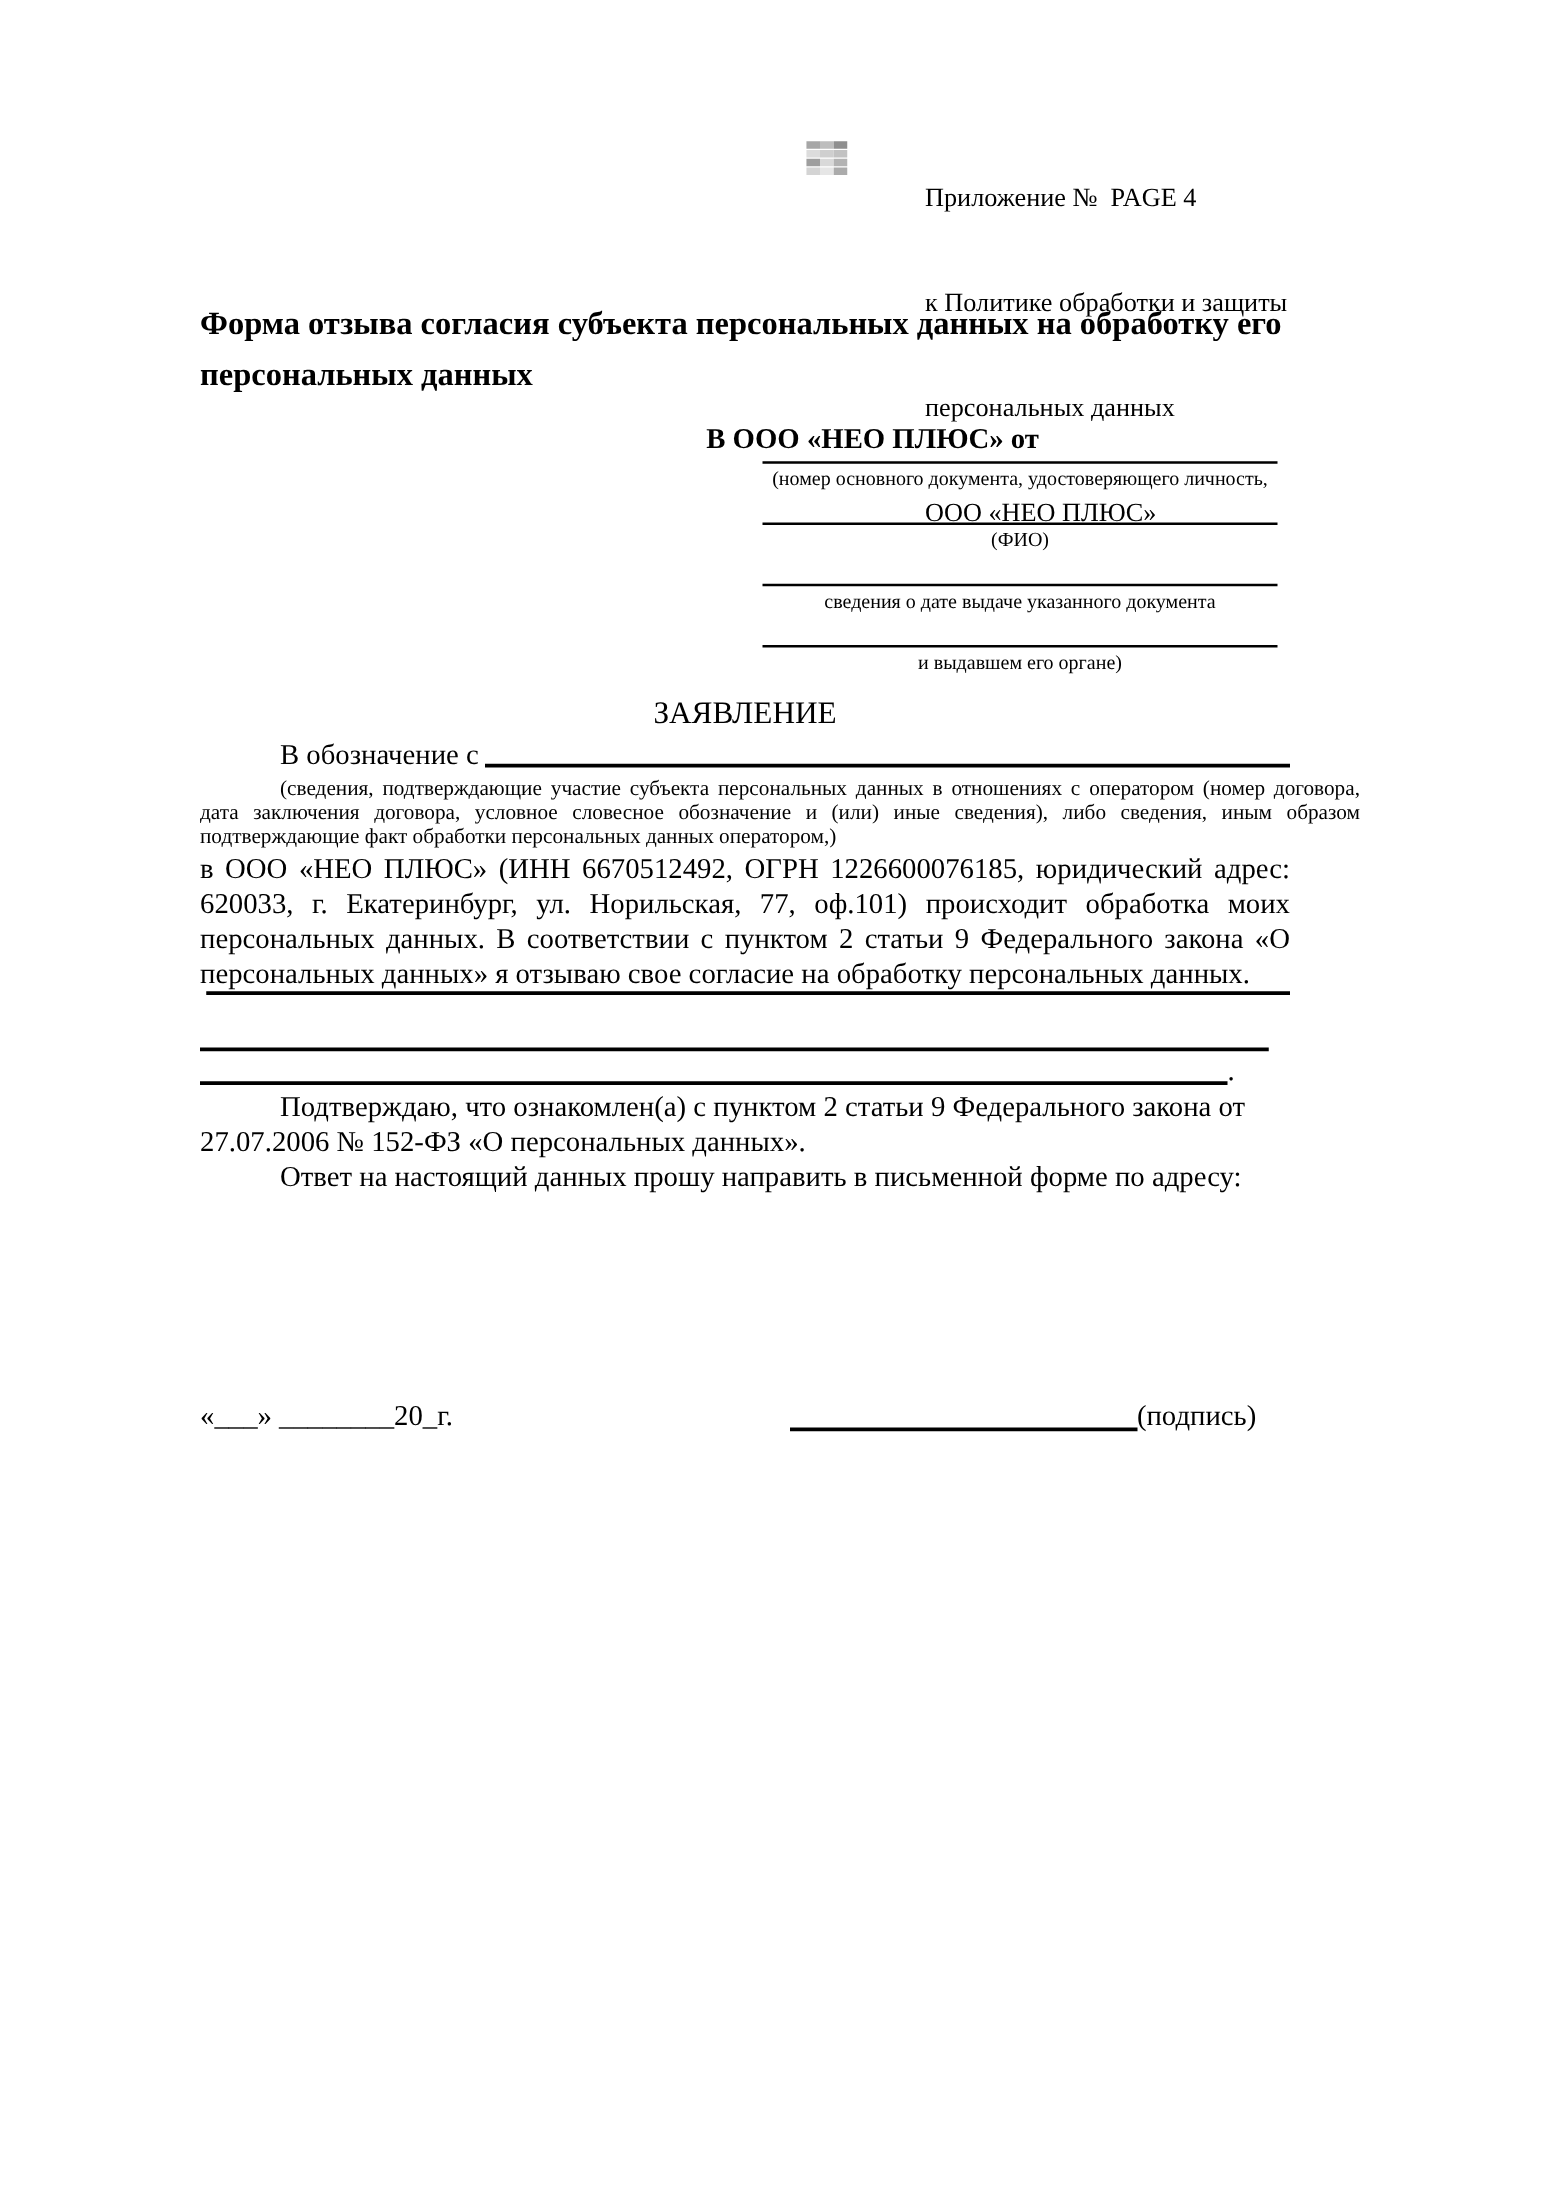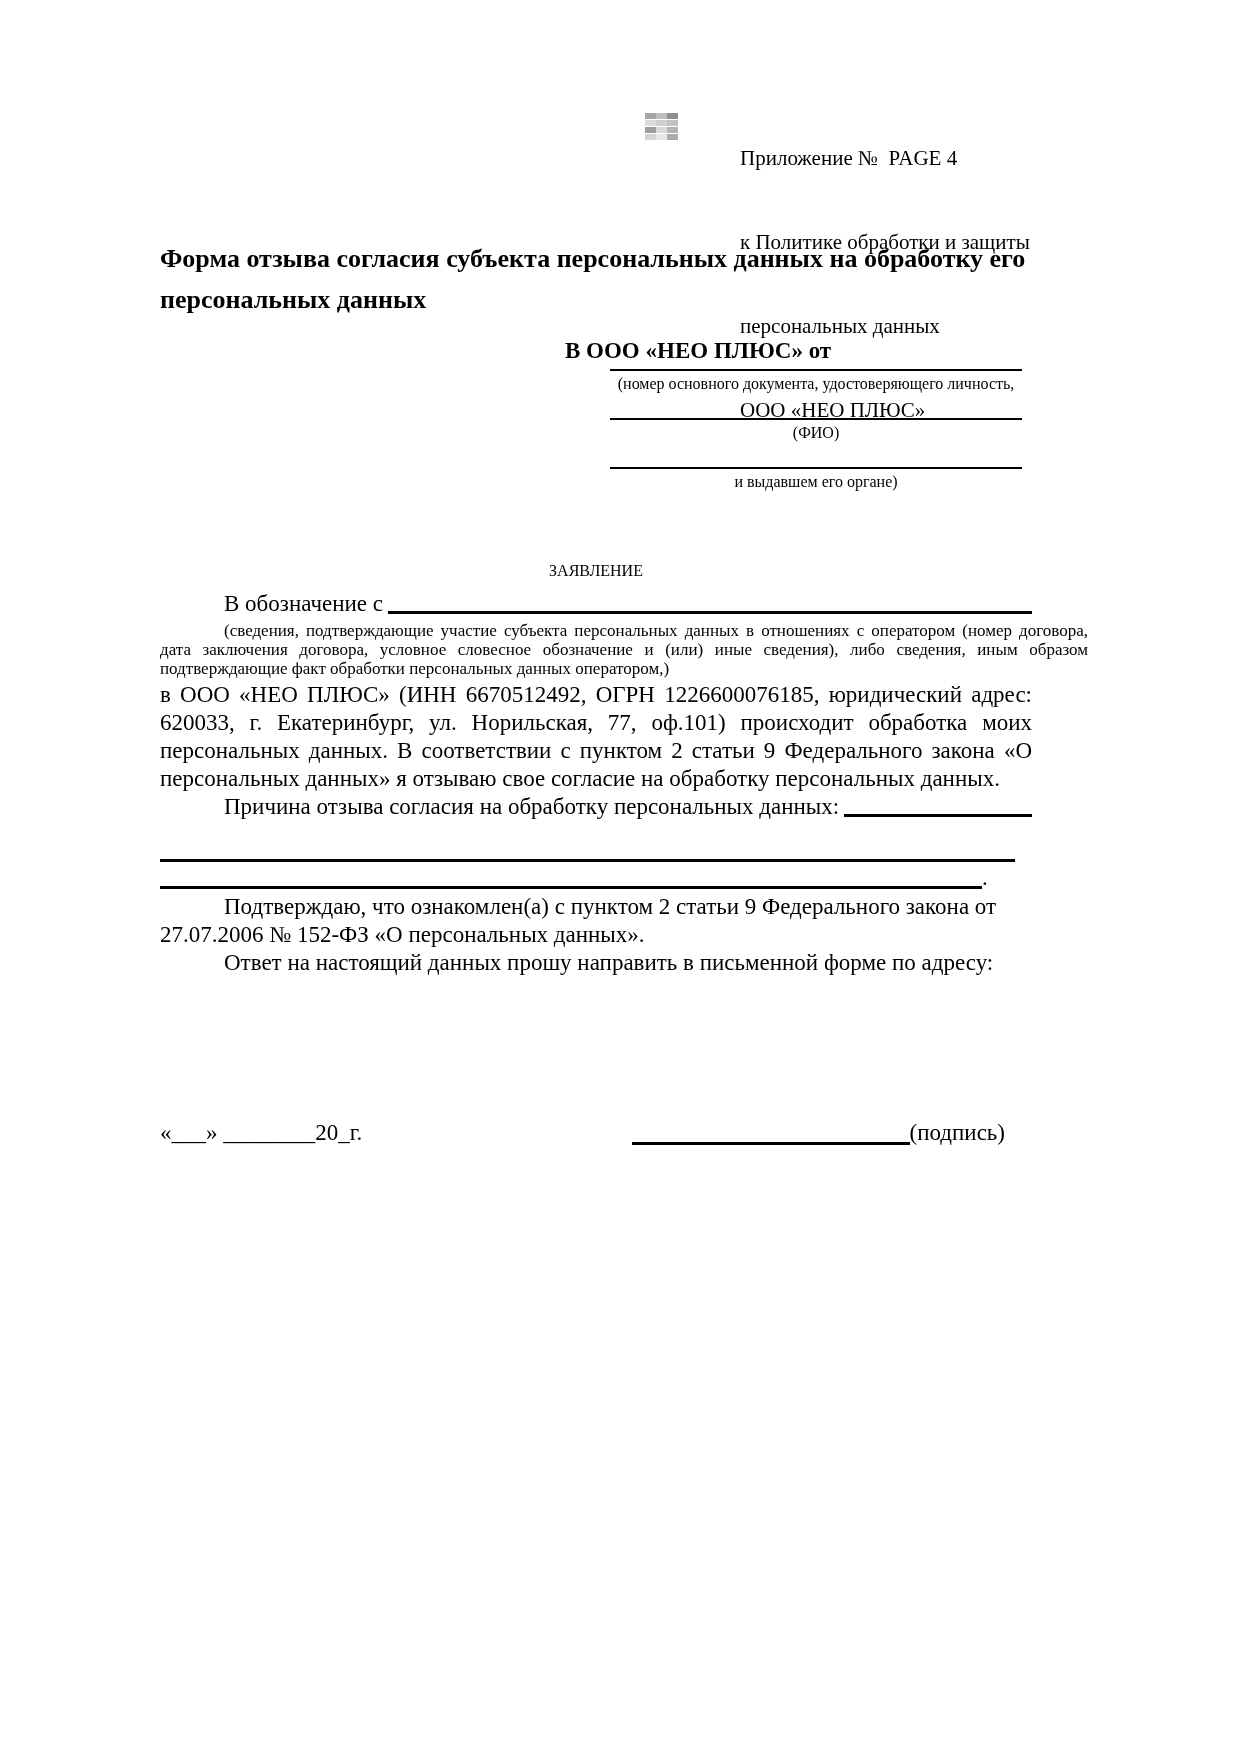--- a/index.html
+++ b/index.html
@@ -26,21 +26,21 @@
     text-align:left;
   }
   
   .to-line{position:absolute;left:565px;top:338px;font-size:23px;font-weight:bold;}
   .fields{position:absolute;left:610px;top:362px;width:412px;}
   .field{margin-bottom:17px;}
   .field-line{border-bottom:2px solid #000;height:7px;}
   .field-caption{text-align:center;font-size:16px;line-height:20px;padding-top:3px;}
   
   .statement{position:absolute;left:160px;top:556px;width:872px;}
-  .heading{text-align:center;font-size:16px;line-height:30px;margin-bottom:4px;}
+  .heading{text-align:center;font-size:25px;line-height:30px;margin-bottom:4px;}
   .row{display:flex;align-items:flex-end;font-size:23px;line-height:28px;}
   .row .lbl{white-space:nowrap;}
   .indent{padding-left:64px;}
   .fill{flex:1 1 auto;border-bottom:3px solid #000;margin:0 0 4px 5px;}
   .footnote{
     width:928px;margin:3px 0 0 0;
     font-size:17px;line-height:19px;
     text-align:justify;text-indent:64px;
   }
   .bodytext{
@@ -98,38 +98,41 @@
     <div class="field">
       <div class="field-line"></div>
       <div class="field-caption">(номер основного документа, удостоверяющего личность,</div>
     </div>
     <div class="field">
       <div class="field-line"></div>
       <div class="field-caption">(ФИО)</div>
     </div>
     <div class="field">
       <div class="field-line"></div>
+      <div class="field-caption">сведения о дате выдаче указанного документа</div>
+    </div>
+    <div class="field">
+      <div class="field-line"></div>
       <div class="field-caption">и выдавшем его органе)</div>
     </div>
   </div>
 
   <div class="statement">
     <div class="heading">ЗАЯВЛЕНИЕ</div>
 
     <div class="row">
       <span class="lbl indent">В обозначение с</span>
       <span class="fill"></span>
     </div>
 
     <p class="footnote">(сведения, подтверждающие участие субъекта персональных данных в отношениях с оператором (номер договора, дата заключения договора, условное словесное обозначение и (или) иные сведения), либо сведения, иным образом подтверждающие факт обработки персональных данных оператором,)</p>
 
     <p class="bodytext">в ООО «НЕО ПЛЮС» (ИНН 6670512492, ОГРН 1226600076185, юридический адрес: 620033, г. Екатеринбург, ул. Норильская, 77, оф.101) происходит обработка моих персональных данных. В соответствии с пунктом 2 статьи 9 Федерального закона «О персональных данных» я отзываю свое согласие на обработку персональных данных.</p>
 
     <div class="row reason">
-      <span class="lbl indent">Причина отзыва согласия на обработку персональных данных:</span>
       <span class="fill"></span>
     </div>
 
     <div class="blank1"></div>
 
     <div class="row b2row">
       <span class="blank2fill"></span>
       <span class="period">.</span>
     </div>
 

